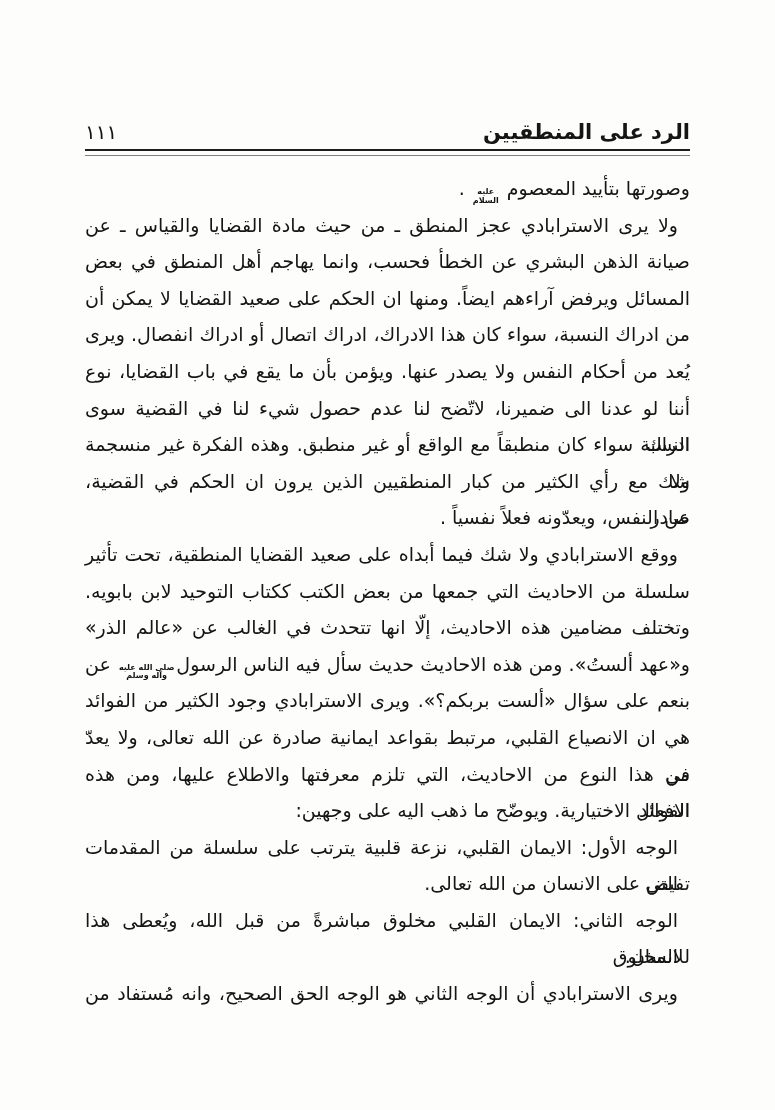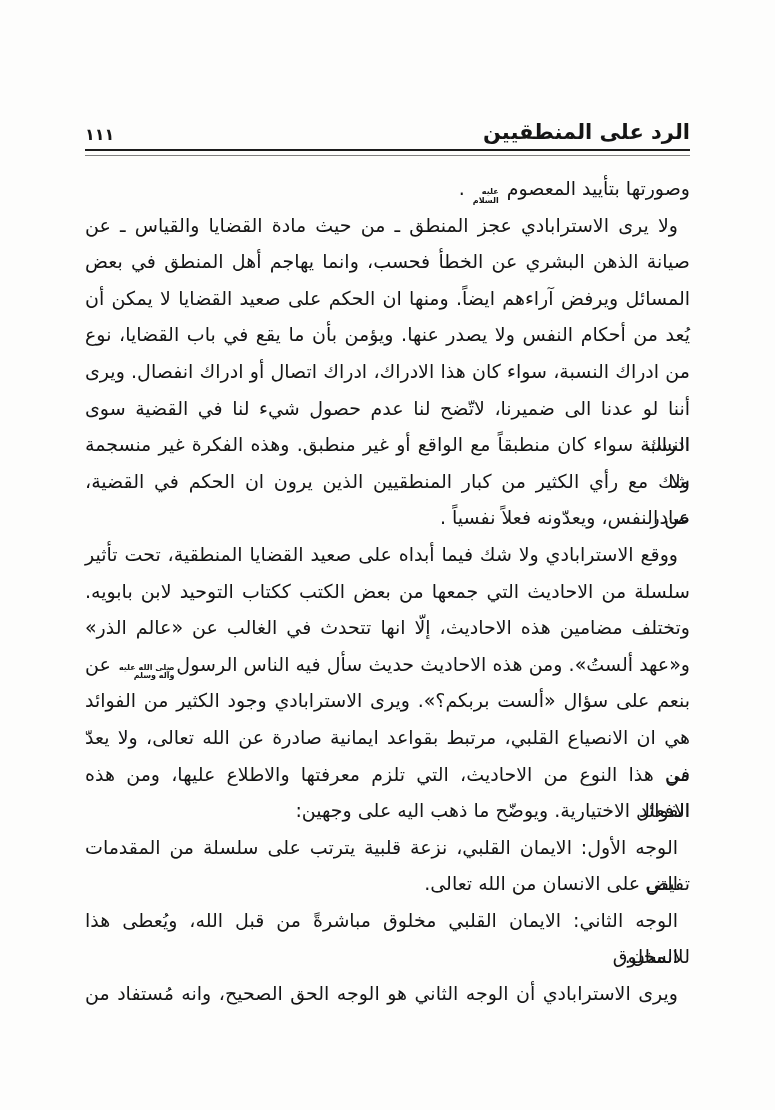--- a/index.html
+++ b/index.html
@@ -25,22 +25,22 @@
     align-items: flex-end;
   }
   .running-title {
     font-size: 21px;
     font-weight: bold;
     letter-spacing: 0;
     white-space: nowrap;
     margin-top: 34px;
   }
   .page-number {
-    font-size: 16px;
-    font-weight: bold;
+    font-size: 20px;
+    font-weight: normal;
     white-space: nowrap;
   }
   .rule {
     margin: 5px 85px 0 85px;
     height: 4px;
     border-top: 2.5px solid #1c1c1c;
     border-bottom: 1.5px solid rgba(25, 25, 25, 0.55);
   }
   .body {
     margin: 14px 85px 0 85px;
@@ -55,21 +55,21 @@
   }
   .line.end {
     text-align-last: right;
   }
   .line.indent {
     padding-right: 12px;
   }
   .hon {
     display: inline-flex;
     flex-direction: column;
-    align-items: flex-start;
+    align-items: center;
     justify-content: center;
     font-size: 8px;
     line-height: 8.5px;
     font-weight: bold;
     vertical-align: 1px;
     margin: 0 2px;
     white-space: nowrap;
   }
 </style>
 </head>
@@ -82,22 +82,22 @@
   </div>
   <div class="rule"></div>
   <div class="body" id="body-lines">
       <div class="line end">وصورتها بتأييد المعصوم <span class="hon">
           <span>عليه</span>
           <span>السلام</span>
         </span> .</div>
       <div class="line indent">ولا يرى الاسترابادي عجز المنطق ـ من حيث مادة القضايا والقياس ـ عن</div>
       <div class="line">صيانة الذهن البشري عن الخطأ فحسب، وانما يهاجم أهل المنطق في بعض</div>
       <div class="line">المسائل ويرفض آراءهم ايضاً. ومنها ان الحكم على صعيد القضايا لا يمكن أن</div>
+      <div class="line">من ادراك النسبة، سواء كان هذا الادراك، ادراك اتصال أو ادراك انفصال. ويرى</div>
       <div class="line">يُعد من أحكام النفس ولا يصدر عنها. ويؤمن بأن ما يقع في باب القضايا، نوع</div>
-      <div class="line">من ادراك النسبة، سواء كان هذا الادراك، ادراك اتصال أو ادراك انفصال. ويرى</div>
       <div class="line">أننا لو عدنا الى ضميرنا، لاتّضح لنا عدم حصول شيء لنا في القضية سوى ادراك</div>
       <div class="line">النسبة سواء كان منطبقاً مع الواقع أو غير منطبق. وهذه الفكرة غير منسجمة ولا</div>
       <div class="line">شك مع رأي الكثير من كبار المنطقيين الذين يرون ان الحكم في القضية، صادر</div>
       <div class="line end">عن النفس، ويعدّونه فعلاً نفسياً .</div>
       <div class="line indent">ووقع الاسترابادي ولا شك فيما أبداه على صعيد القضايا المنطقية، تحت تأثير</div>
       <div class="line">سلسلة من الاحاديث التي جمعها من بعض الكتب ككتاب التوحيد لابن بابويه.</div>
       <div class="line">وتختلف مضامين هذه الاحاديث، إلّا انها تتحدث في الغالب عن «عالم الذر»</div>
       <div class="line">و«عهد ألستُ». ومن هذه الاحاديث حديث سأل فيه الناس الرسول<span class="hon">
           <span>صلى الله عليه</span>
           <span>وآله وسلم</span>

